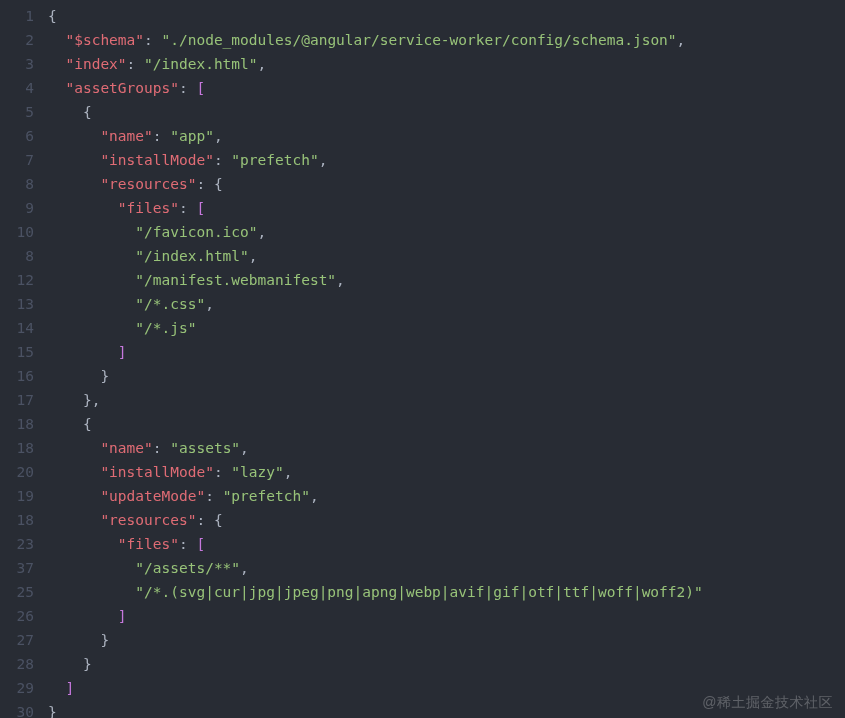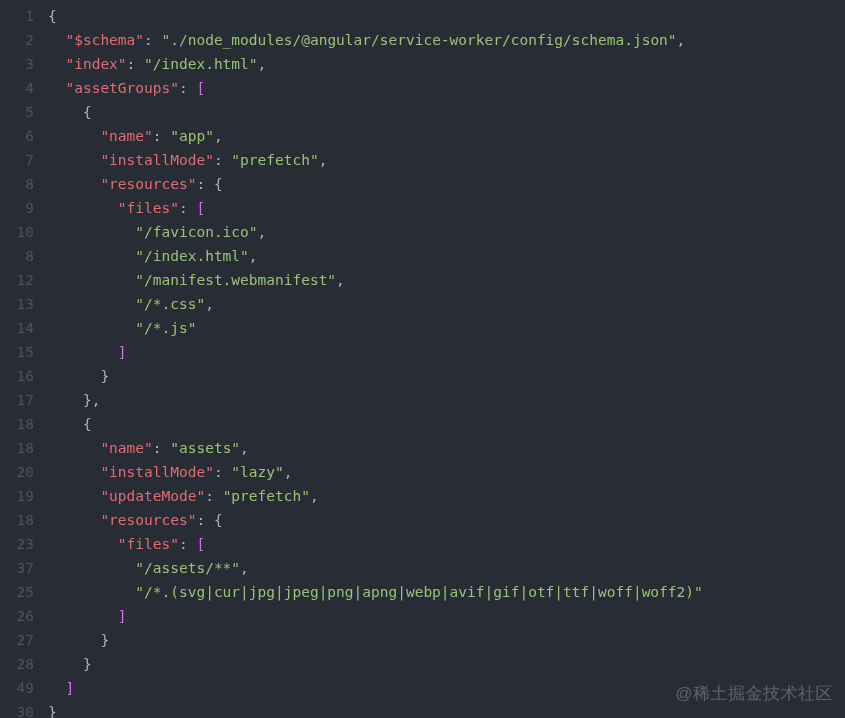--- a/index.html
+++ b/index.html
@@ -35,24 +35,24 @@
   }
   .code .line { height: 24px; }
   .brace   { color: #abb2bf; }
   .punct   { color: #abb2bf; }
   .bracket { color: #c678dd; }
   .key     { color: #e06c75; }
   .str     { color: #98c379; }
   .watermark {
     position: absolute;
     right: 12px;
-    bottom: 12px;
+    bottom: 4px;
     color: rgba(255,255,255,0.25);
     font-family: -apple-system, "Segoe UI", "PingFang SC", "Microsoft YaHei", sans-serif;
-    font-size: 17px;
+    font-size: 14px;
     letter-spacing: 0.5px;
   }
 </style>
 </head>
 <body>
 
 <div class="editor">
   <div class="gutter" id="gutter">
       <div>1</div>
       <div>2</div>
@@ -75,19 +75,19 @@
       <div>18</div>
       <div>20</div>
       <div>19</div>
       <div>18</div>
       <div>23</div>
       <div>37</div>
       <div>25</div>
       <div>26</div>
       <div>27</div>
       <div>28</div>
-      <div>49</div>
+      <div>29</div>
       <div>30</div>
     </div>
   <div class="code" id="code"><div class="line"><span class="brace">{</span></div><div class="line"><span class="punct">  </span><span class="key">"$schema"</span><span class="punct">: </span><span class="str">"./node_modules/@angular/service-worker/config/schema.json"</span><span class="punct">,</span></div><div class="line"><span class="punct">  </span><span class="key">"index"</span><span class="punct">: </span><span class="str">"/index.html"</span><span class="punct">,</span></div><div class="line"><span class="punct">  </span><span class="key">"assetGroups"</span><span class="punct">: </span><span class="bracket">[</span></div><div class="line"><span class="punct">    </span><span class="brace">{</span></div><div class="line"><span class="punct">      </span><span class="key">"name"</span><span class="punct">: </span><span class="str">"app"</span><span class="punct">,</span></div><div class="line"><span class="punct">      </span><span class="key">"installMode"</span><span class="punct">: </span><span class="str">"prefetch"</span><span class="punct">,</span></div><div class="line"><span class="punct">      </span><span class="key">"resources"</span><span class="punct">: </span><span class="brace">{</span></div><div class="line"><span class="punct">        </span><span class="key">"files"</span><span class="punct">: </span><span class="bracket">[</span></div><div class="line"><span class="punct">          </span><span class="str">"/favicon.ico"</span><span class="punct">,</span></div><div class="line"><span class="punct">          </span><span class="str">"/index.html"</span><span class="punct">,</span></div><div class="line"><span class="punct">          </span><span class="str">"/manifest.webmanifest"</span><span class="punct">,</span></div><div class="line"><span class="punct">          </span><span class="str">"/*.css"</span><span class="punct">,</span></div><div class="line"><span class="punct">          </span><span class="str">"/*.js"</span></div><div class="line"><span class="punct">        </span><span class="bracket">]</span></div><div class="line"><span class="punct">      </span><span class="brace">}</span></div><div class="line"><span class="punct">    </span><span class="brace">}</span><span class="punct">,</span></div><div class="line"><span class="punct">    </span><span class="brace">{</span></div><div class="line"><span class="punct">      </span><span class="key">"name"</span><span class="punct">: </span><span class="str">"assets"</span><span class="punct">,</span></div><div class="line"><span class="punct">      </span><span class="key">"installMode"</span><span class="punct">: </span><span class="str">"lazy"</span><span class="punct">,</span></div><div class="line"><span class="punct">      </span><span class="key">"updateMode"</span><span class="punct">: </span><span class="str">"prefetch"</span><span class="punct">,</span></div><div class="line"><span class="punct">      </span><span class="key">"resources"</span><span class="punct">: </span><span class="brace">{</span></div><div class="line"><span class="punct">        </span><span class="key">"files"</span><span class="punct">: </span><span class="bracket">[</span></div><div class="line"><span class="punct">          </span><span class="str">"/assets/**"</span><span class="punct">,</span></div><div class="line"><span class="punct">          </span><span class="str">"/*.(svg|cur|jpg|jpeg|png|apng|webp|avif|gif|otf|ttf|woff|woff2)"</span></div><div class="line"><span class="punct">        </span><span class="bracket">]</span></div><div class="line"><span class="punct">      </span><span class="brace">}</span></div><div class="line"><span class="punct">    </span><span class="brace">}</span></div><div class="line"><span class="punct">  </span><span class="bracket">]</span></div><div class="line"><span class="brace">}</span></div></div>
 </div>
 
 <div class="watermark">@稀土掘金技术社区</div>
 
 </body></html>

